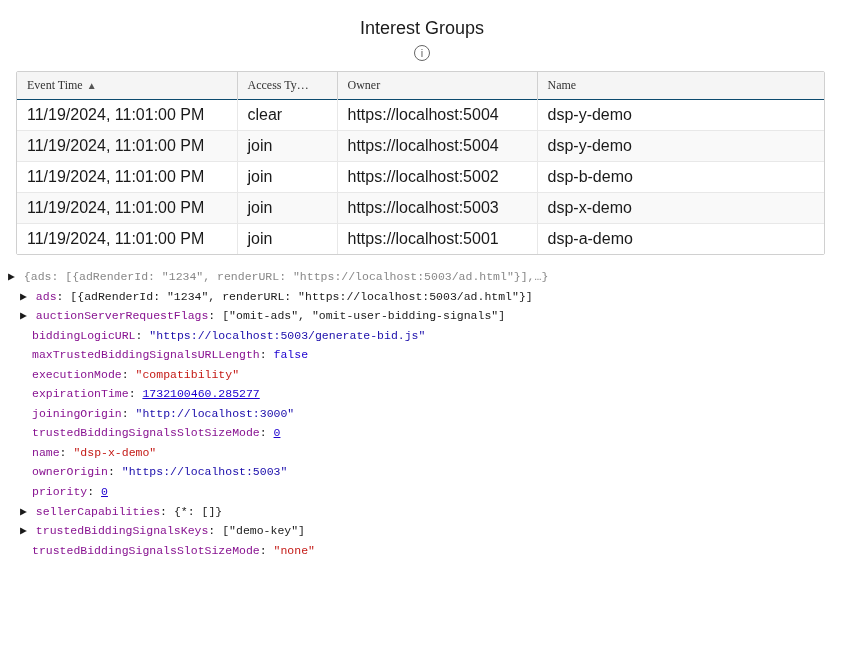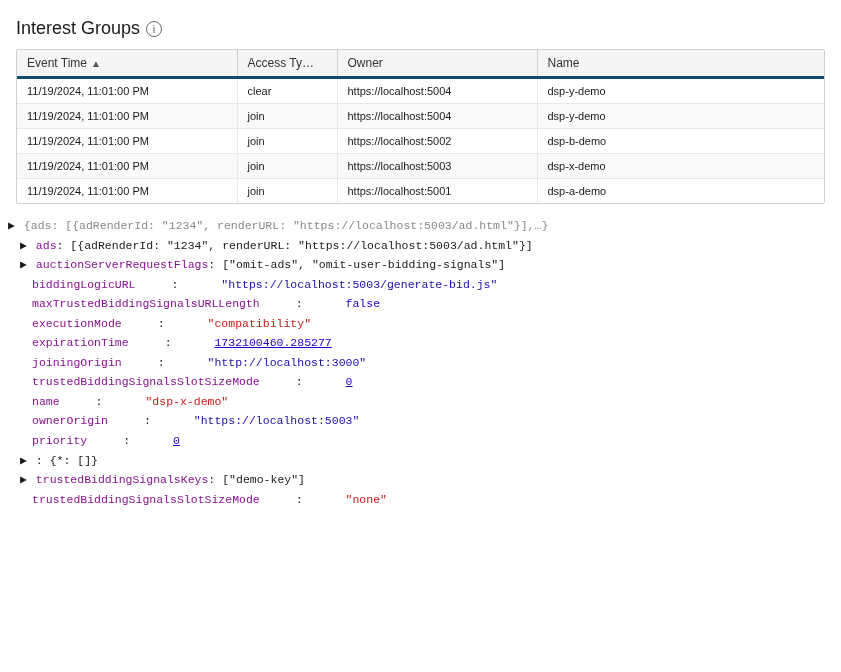--- a/index.html
+++ b/index.html
@@ -12,20 +12,21 @@
 
     .page-container {
       padding: 10px 0;
     }
 
     .section-header {
       display: flex;
       align-items: center;
       gap: 6px;
       padding: 8px 13px 10px 16px;
+      flex-direction: column;
     }
 
     .section-title {
       font-size: 18px;
       font-weight: 500;
       color: #1a1a1a;
     }
 
     .info-icon {
       width: 16px;
@@ -47,21 +48,22 @@
       border-radius: 2px;
     }
 
     table {
       width: 100%;
       border-collapse: collapse;
     }
 
     thead tr {
       background: #f5f5f5;
-      border-bottom: 3px solid #0c4a6e;
+      border-bottom: 1px solid #0c4a6e;
+      font-family: Liberation Serif, serif;
     }
 
     th {
       text-align: left;
       padding: 6px 10px;
       font-size: 12px;
       font-weight: 500;
       color: #333;
       border-right: 1px solid #d0d0d0;
       white-space: nowrap;
@@ -95,21 +97,21 @@
     tbody tr:nth-child(odd) {
       background: #ffffff;
     }
 
     tbody tr:nth-child(even) {
       background: #f9f9f9;
     }
 
     td {
       padding: 6px 10px;
-      font-size: 11px;
+      font-size: 16px;
       color: #1a1a1a;
       border-right: 1px solid #e8e8e8;
     }
 
     td:last-child {
       border-right: none;
     }
 
     .col-event-time { width: 220px; }
     .col-access { width: 100px; }
@@ -140,21 +142,21 @@
     }
 
     .color-key { color: #881391; }
     .color-string { color: #c41a16; }
     .color-number { color: #1c00cf; text-decoration: underline; }
     .color-bool { color: #1c00cf; }
     .color-url { color: #1a0dab; text-decoration: none; }
     .color-plain { color: #1a1a1a; }
 
     .indent-1 { padding-left: 12px; }
-    .indent-2 { padding-left: 24px; gap: 36px; }
+    .indent-2 { padding-left: 24px; }
 
     .collapsed-preview { color: #888; }
   </style>
 </head>
 <body>
 
 <div class="page-container">
 
   <div class="section-header">
     <span class="section-title">Interest Groups</span>
@@ -271,21 +273,21 @@
     <div class="tree-line indent-2">
       <span class="color-key">ownerOrigin</span><span class="color-plain">: </span><a class="color-url" href="#">"https://localhost:5003"</a>
     </div>
 
     <div class="tree-line indent-2">
       <span class="color-key">priority</span><span class="color-plain">: </span><span class="color-number">0</span>
     </div>
 
     <div class="tree-line indent-1">
       <span class="tree-toggle">▶ </span>
-      <span class="color-plain">: </span><span class="color-plain">{*: []}</span>
+      <span class="color-key">sellerCapabilities</span><span class="color-plain">: </span><span class="color-plain">{*: []}</span>
     </div>
 
     <div class="tree-line indent-1">
       <span class="tree-toggle">▶ </span>
       <span class="color-key">trustedBiddingSignalsKeys</span><span class="color-plain">: </span><span class="color-plain">["demo-key"]</span>
     </div>
 
     <div class="tree-line indent-2">
       <span class="color-key">trustedBiddingSignalsSlotSizeMode</span><span class="color-plain">: </span><span class="color-string">"none"</span>
     </div>

